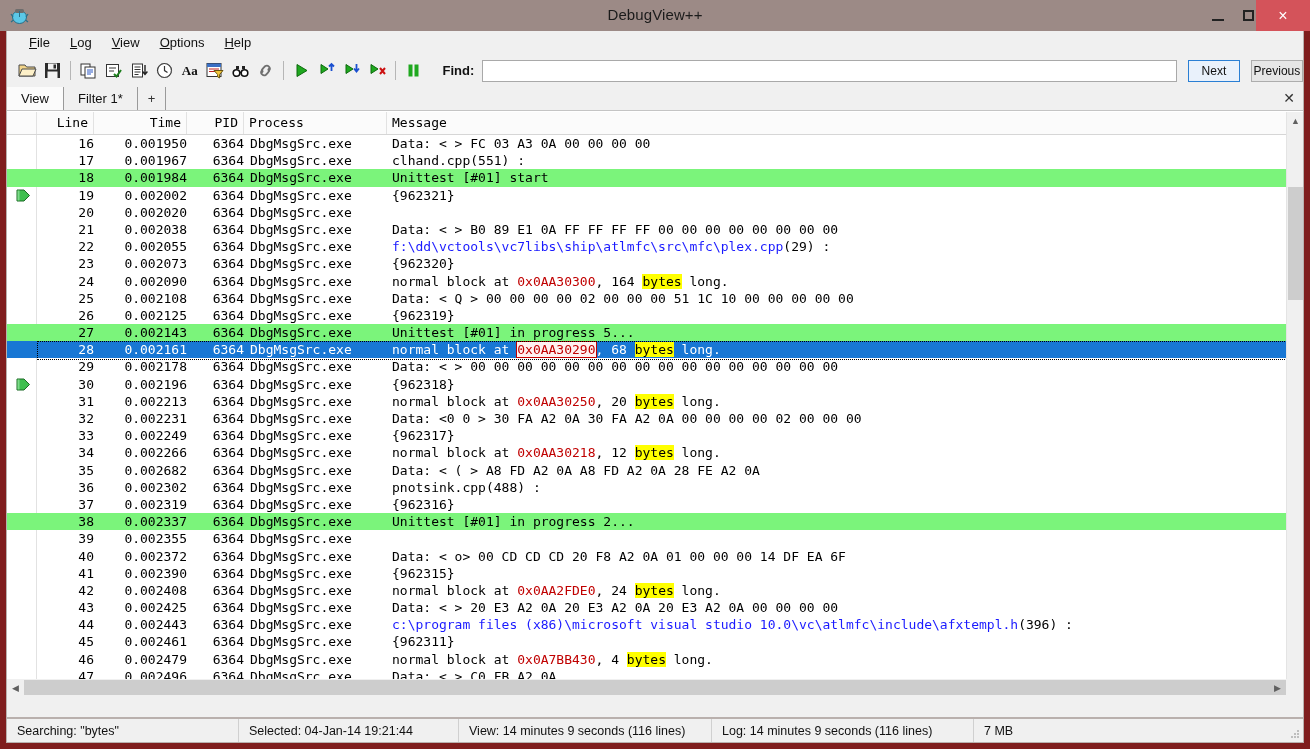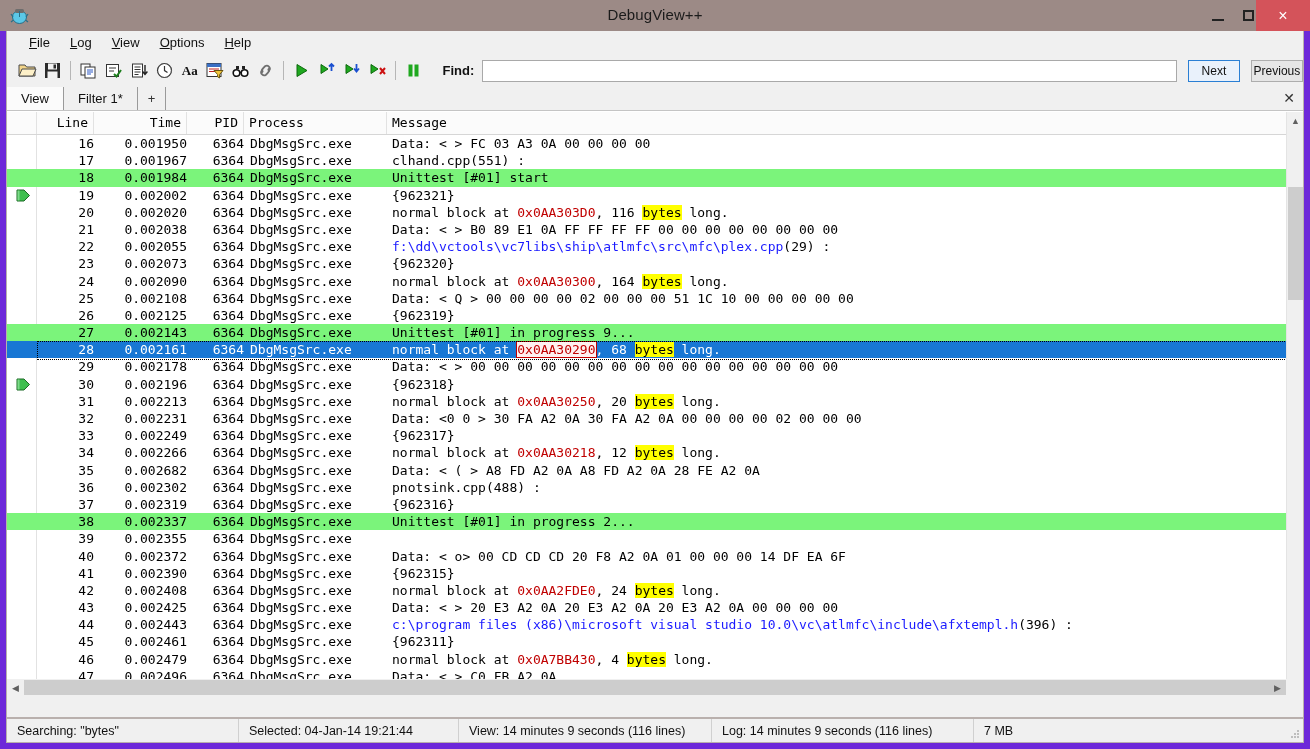--- a/index.html
+++ b/index.html
@@ -8,21 +8,21 @@
     width: 1310px; height: 749px;
     overflow: hidden;
     font-family: "Liberation Sans", sans-serif;
     background: #9c8a86;
   }
 
   
   #window {
     position: absolute; left: 0; top: 0;
     width: 1310px; height: 749px;
-    background: #6d28d9;
+    background: #7f1d1d;
   }
 
   
   #titlebar {
     position: absolute; left: 0; top: 0;
     width: 1310px; height: 31px;
     background: #9c8a86;
   }
   #app-icon {
     position: absolute; left: 9px; top: 5px;
@@ -471,21 +471,20 @@
             <div class="c c-time">0.002002</div>
             <div class="c c-pid">6364</div>
             <div class="c c-proc">DbgMsgSrc.exe</div>
             <div class="c c-msg">{962321}</div>
           </div>
           <div class="row">
             <div class="c c-line">20</div>
             <div class="c c-time">0.002020</div>
             <div class="c c-pid">6364</div>
             <div class="c c-proc">DbgMsgSrc.exe</div>
-            <div class="c c-msg">normal block at <span class="hx">0x0AA303D0</span>, 116 <span class="hl">bytes</span> long.</div>
           </div>
           <div class="row">
             <div class="c c-line">21</div>
             <div class="c c-time">0.002038</div>
             <div class="c c-pid">6364</div>
             <div class="c c-proc">DbgMsgSrc.exe</div>
             <div class="c c-msg"> Data: &lt;           &gt; B0 89 E1 0A FF FF FF FF 00 00 00 00 00 00 00 00</div>
           </div>
           <div class="row">
             <div class="c c-line">22</div>
@@ -520,21 +519,21 @@
             <div class="c c-time">0.002125</div>
             <div class="c c-pid">6364</div>
             <div class="c c-proc">DbgMsgSrc.exe</div>
             <div class="c c-msg">{962319}</div>
           </div>
           <div class="row green">
             <div class="c c-line">27</div>
             <div class="c c-time">0.002143</div>
             <div class="c c-pid">6364</div>
             <div class="c c-proc">DbgMsgSrc.exe</div>
-            <div class="c c-msg">Unittest [#01] in progress 9...</div>
+            <div class="c c-msg">Unittest [#01] in progress 5...</div>
           </div>
           <div class="row sel">
             <div class="c c-line">28</div>
             <div class="c c-time">0.002161</div>
             <div class="c c-pid">6364</div>
             <div class="c c-proc">DbgMsgSrc.exe</div>
             <div class="c c-msg">normal block at <span class="hx">0x0AA30290</span>, 68 <span class="hl">bytes</span> long.</div>
           </div>
           <div class="row">
             <div class="c c-line">29</div>

